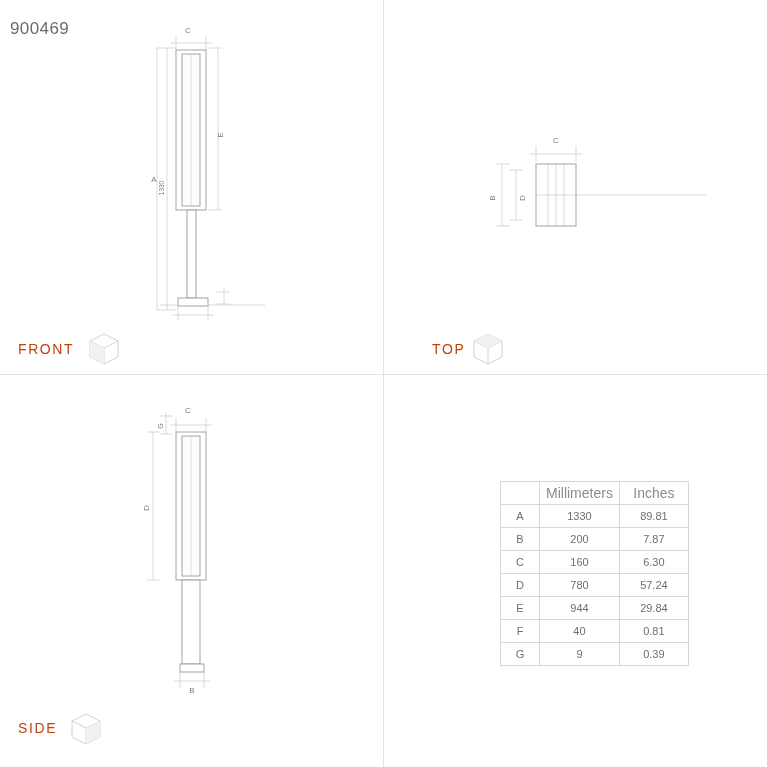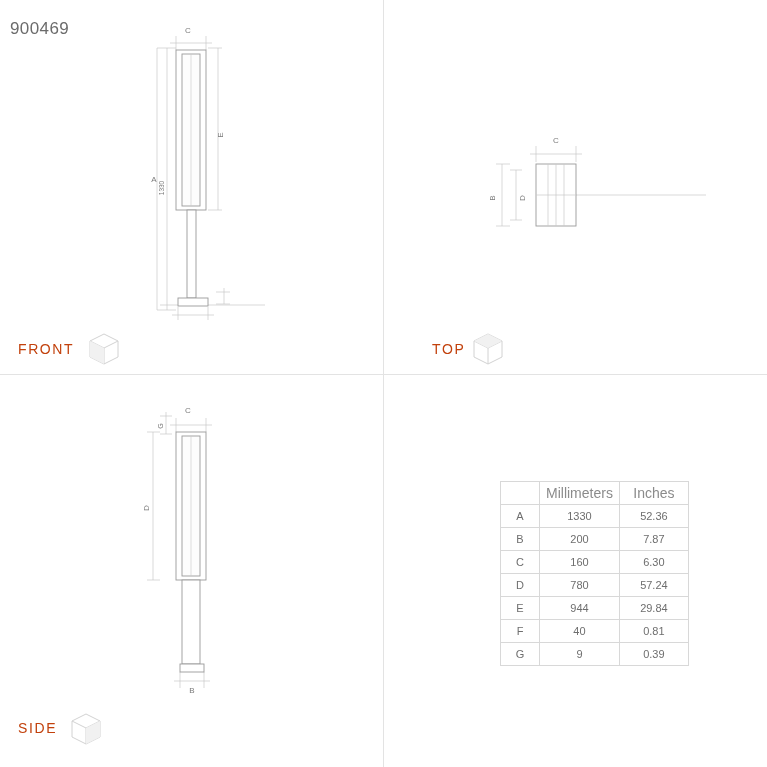--- a/index.html
+++ b/index.html
@@ -270,21 +270,21 @@
       <tr>
         <td class="col-key corner"></td>
         <td class="col-mm">Millimeters</td>
         <td class="col-in">Inches</td>
       </tr>
     </thead>
     <tbody>
       <tr>
         <td>A</td>
         <td>1330</td>
-        <td>52.36</td>
+        <td>89.81</td>
       </tr>
       <tr>
         <td>B</td>
         <td>200</td>
         <td>7.87</td>
       </tr>
       <tr>
         <td>C</td>
         <td>160</td>
         <td>6.30</td>

